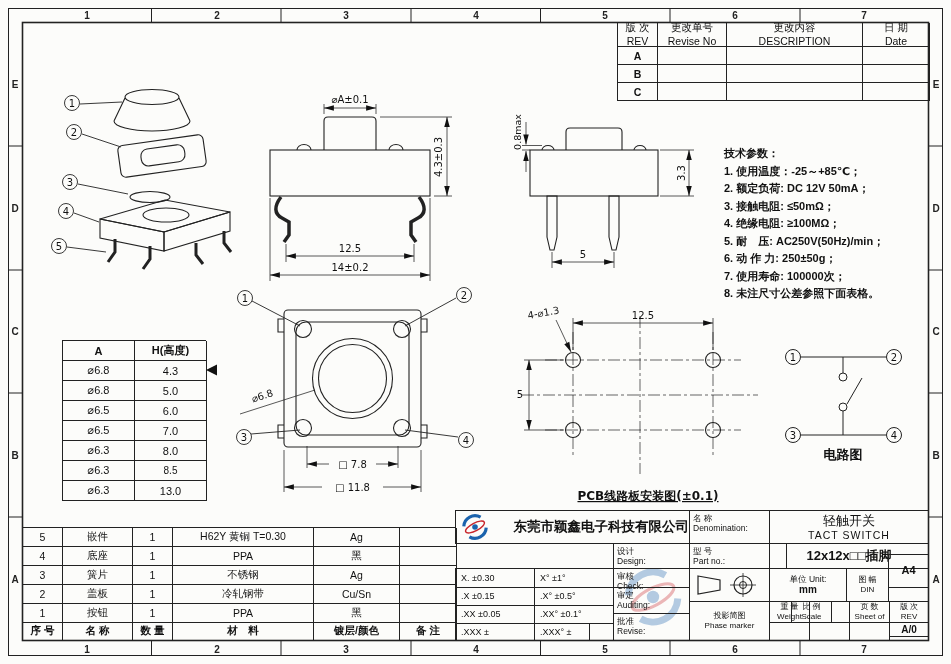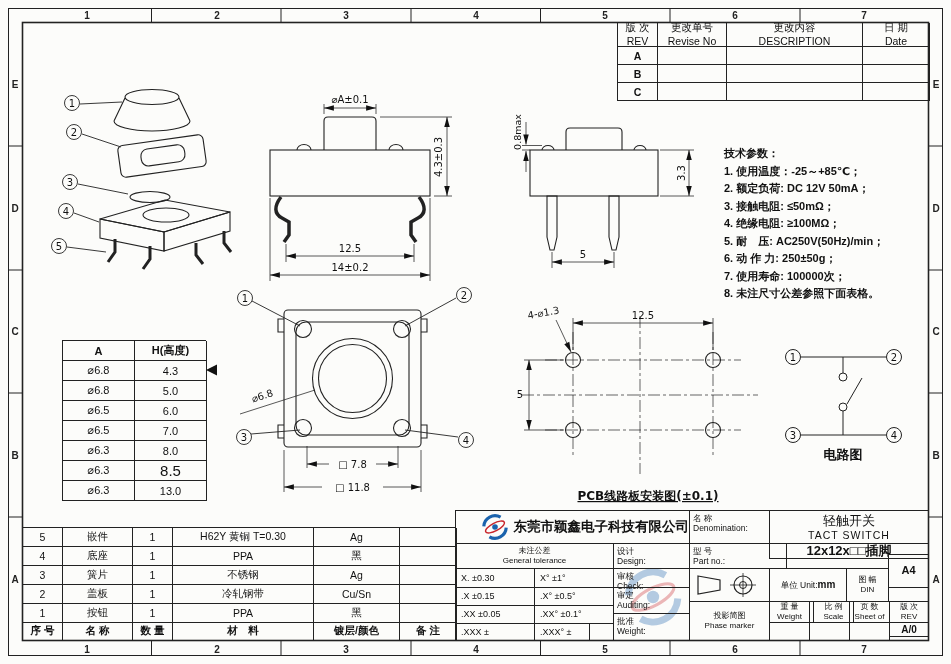--- a/index.html
+++ b/index.html
@@ -14,21 +14,21 @@
   .gr{display:contents}
   .ml{white-space:pre-line;text-align:center;line-height:1.2}
   .hdr8{font-size:8px;line-height:1.25;white-space:pre-line;text-align:center}
   .tech{position:absolute;left:724px;top:145px;z-index:3;font-size:11px;font-weight:600;line-height:17.5px;letter-spacing:0}
   .tech .tp-title{font-weight:700}
   .tb{position:absolute;left:455px;top:510px;width:474px;height:131px;z-index:3}
   .cell{position:absolute;border:1px solid #222;display:flex;align-items:center;justify-content:center;text-align:center;line-height:1.2}
   .lab{justify-content:flex-start;align-items:flex-start;padding:2px 3px;text-align:left;font-size:8.5px;white-space:pre-line}
   .labc{font-size:8px;white-space:pre-line;text-align:center;line-height:1.25}
   .tolc{font-size:9px;justify-content:flex-start;padding-left:5px}
-  .company{justify-content:flex-end;padding-left:5px;gap:5px;font-size:13.5px;font-weight:700}
+  .company{justify-content:space-between;padding-left:5px;gap:5px;font-size:13.5px;font-weight:700}
   .bigval{font-size:13px;font-weight:700}
   .nm .cn{font-size:13px;font-weight:400;display:block}
   .nm .en{font-size:10.5px;display:block;letter-spacing:1px}
   .watermark{position:absolute;left:622px;top:566px;z-index:2;opacity:.32}
   .rl{font-weight:bold}
 </style>
 </head>
 <body>
 
 <div class="sheet">
@@ -134,21 +134,21 @@
         <span class="c" style="font-size:11px">7.0</span>
       </div>
 
       <div class="gr">
         <span class="c" style="font-size:11px">⌀6.3</span>
         <span class="c" style="font-size:11px">8.0</span>
       </div>
 
       <div class="gr">
         <span class="c" style="font-size:11px">⌀6.3</span>
-        <span class="c" style="font-size:15px">8.5</span>
+        <span class="c" style="font-size:10px">8.5</span>
       </div>
 
       <div class="gr">
         <span class="c" style="font-size:11px">⌀6.3</span>
         <span class="c" style="font-size:11px">13.0</span>
       </div>
     </div>
 
   <div class="panel grid-table" style="left:22px;top:527px;width:434px;grid-template-columns:40px 70px 40px 141px 86px 57px;grid-auto-rows:19px">
 
@@ -227,66 +227,64 @@
         </svg>
       </span>
       <span>东莞市颖鑫电子科技有限公司</span>
     </div>
     <div class="cell lab" style="left:234px;top:0;width:81px;height:34px">名  称
 Denomination:</div>
     <div class="cell nm" style="left:314px;top:0;width:160px;height:34px;flex-direction:column">
       <span class="cn">轻触开关</span>
       <span class="en">TACT SWITCH</span>
     </div>
-    <div class="cell labc" style="left:0;top:33px;width:159px;height:26px">未注公差
-General tolerance</div>
     <div class="cell lab" style="left:158px;top:33px;width:77px;height:26px">设计
 Design:</div>
     <div class="cell lab" style="left:234px;top:33px;width:98px;height:26px">型  号
 Part no.:</div>
-    <div class="cell bigval" style="left:314px;top:33px;width:160px;height:16px">12x12x□□插脚</div>
+    <div class="cell bigval" style="left:314px;top:33px;width:160px;height:26px">12x12x□□插脚</div>
 
     <div class="cell tolc" style="left:0;top:58px;width:80px;height:20px">X. ±0.30</div>
     <div class="cell tolc" style="left:79px;top:58px;width:80px;height:20px">X°  ±1°</div>
     <div class="cell tolc" style="left:0;top:77px;width:80px;height:19px">.X ±0.15</div>
     <div class="cell tolc" style="left:79px;top:77px;width:80px;height:19px">.X° ±0.5°</div>
     <div class="cell tolc" style="left:0;top:95px;width:80px;height:19px">.XX ±0.05</div>
     <div class="cell tolc" style="left:79px;top:95px;width:80px;height:19px">.XX° ±0.1°</div>
     <div class="cell tolc" style="left:0;top:113px;width:80px;height:18px">.XXX ±</div>
     <div class="cell tolc" style="left:79px;top:113px;width:56px;height:18px">.XXX° ±</div>
 
     <div class="cell lab" style="left:158px;top:58px;width:77px;height:20px">审核
 Check:</div>
     <div class="cell lab" style="left:158px;top:77px;width:77px;height:27px">审定
 Auditing:</div>
     <div class="cell lab" style="left:158px;top:103px;width:77px;height:28px">批准
-Weight:</div>
+Revise:</div>
 
     <div class="cell" style="left:234px;top:58px;width:81px;height:34px">
       <svg width="72" height="26" viewBox="0 0 70 26">
         <polygon points="3,4 25,8 25,18 3,22" fill="none" stroke="#222" stroke-width="1.2"></polygon>
         <circle cx="48" cy="13" r="9" fill="none" stroke="#222" stroke-width="1.2"></circle>
         <circle cx="48" cy="13" r="3.5" fill="none" stroke="#222" stroke-width="1"></circle>
         <line x1="35" y1="13" x2="61" y2="13" stroke="#222" stroke-width=".8"></line>
         <line x1="48" y1="1" x2="48" y2="25" stroke="#222" stroke-width=".8"></line>
       </svg>
     </div>
-    <div class="cell ml" style="left:314px;top:58px;width:78px;height:34px;flex-direction:row">
+    <div class="cell ml" style="left:314px;top:58px;width:78px;height:34px;flex-direction:column">
       <span style="font-size:8.5px">单位 Unit:</span>
       <b style="font-size:10px">mm</b>
     </div>
     <div class="cell labc" style="left:391px;top:58px;width:43px;height:34px">图 幅
 DIN</div>
     <div class="cell" style="left:433px;top:44px;width:41px;height:34px;font-size:11px;font-weight:700">A4</div>
 
     <div class="cell labc" style="left:234px;top:91px;width:81px;height:40px">投影简图
 Phase marker</div>
     <div class="cell labc" style="left:314px;top:91px;width:41px;height:22px">重 量
 Weight</div>
-    <div class="cell labc" style="left:358px;top:91px;width:41px;height:22px">比 例
+    <div class="cell labc" style="left:336px;top:91px;width:41px;height:22px">比 例
 Scale</div>
     <div class="cell labc" style="left:394px;top:91px;width:41px;height:22px">页 数
 Sheet of</div>
     <div class="cell labc" style="left:434px;top:91px;width:40px;height:22px">版 次
 REV</div>
     <div class="cell" style="left:314px;top:112px;width:41px;height:19px"></div>
     <div class="cell" style="left:354px;top:112px;width:41px;height:19px"></div>
     <div class="cell" style="left:394px;top:112px;width:41px;height:19px"></div>
     <div class="cell" style="left:434px;top:112px;width:40px;height:15px;font-size:10px;font-weight:700">A/0</div>
   </div>

